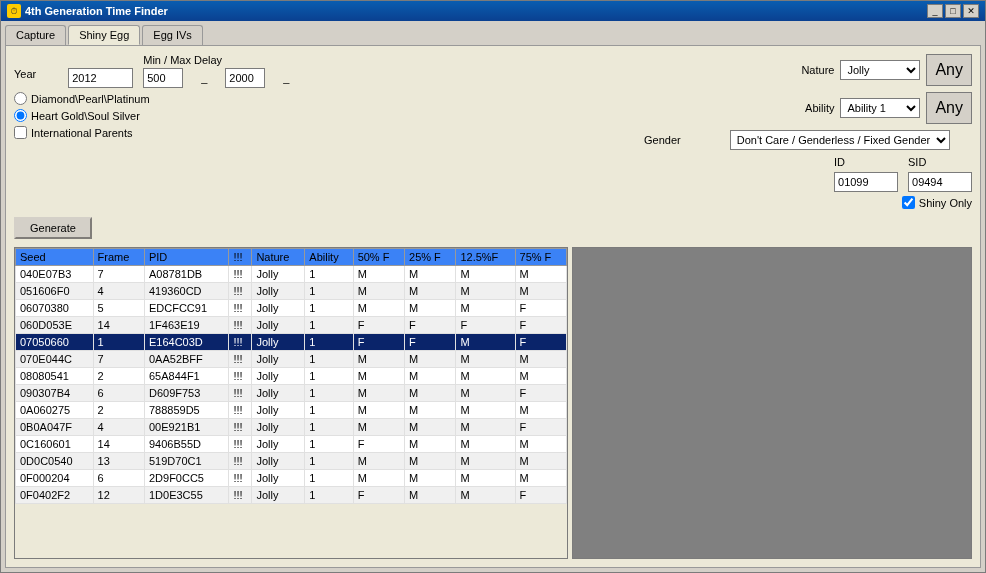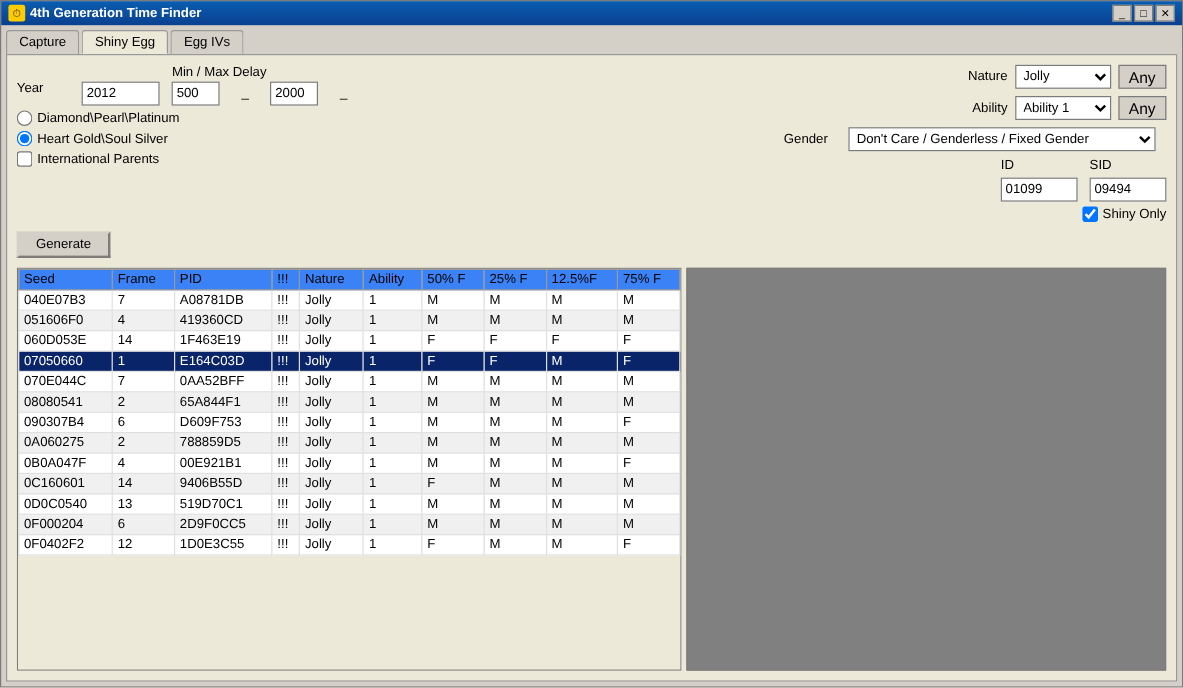--- a/index.html
+++ b/index.html
@@ -221,36 +221,36 @@
     select {
       border: 1px solid #7b7b7b;
       background: white;
       padding: 1px 2px;
       font-size: 11px;
       height: 20px;
     }
 
     .nature-select { width: 80px; }
     .ability-select { width: 80px; }
-    .gender-select { width: 256px; }
+    .gender-select { width: 220px; margin-left: 43px; }
 
     .any-btn {
       padding: 2px 8px;
       background: #d4d0c8;
       border: 1px solid #7b7b7b;
-      font-size: 13px;
+      font-size: 16px;
       cursor: pointer;
-      height: 20px;
+      height: 32px;
     }
 
     .gender-row {
       display: flex;
       align-items: center;
-      gap: 17px;
-      justify-content: center;
+      gap: 6px;
+      justify-content: flex-start;
     }
 
     .id-sid-section {
       display: flex;
       flex-direction: column;
       gap: 4px;
       align-items: flex-end;
     }
 
     .id-sid-row {
@@ -507,20 +507,32 @@
                     <td>419360CD</td>
                     <td>!!!</td>
                     <td>Jolly</td>
                     <td>1</td>
                     <td>M</td>
                     <td>M</td>
                     <td>M</td>
                     <td>M</td>
                   </tr>
                   <tr>
+                    <td>06070380</td>
+                    <td>5</td>
+                    <td>EDCFCC91</td>
+                    <td>!!!</td>
+                    <td>Jolly</td>
+                    <td>1</td>
+                    <td>M</td>
+                    <td>M</td>
+                    <td>M</td>
+                    <td>F</td>
+                  </tr>
+                  <tr>
                     <td>060D053E</td>
                     <td>14</td>
                     <td>1F463E19</td>
                     <td>!!!</td>
                     <td>Jolly</td>
                     <td>1</td>
                     <td>F</td>
                     <td>F</td>
                     <td>F</td>
                     <td>F</td>

